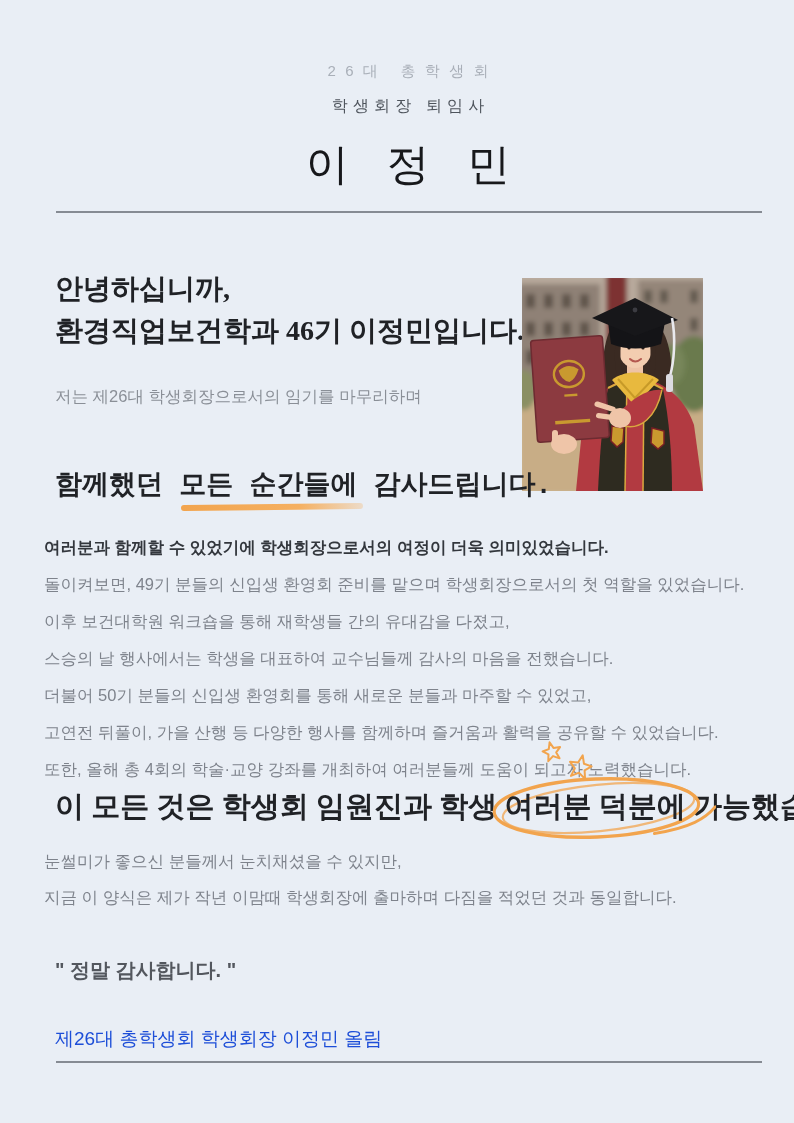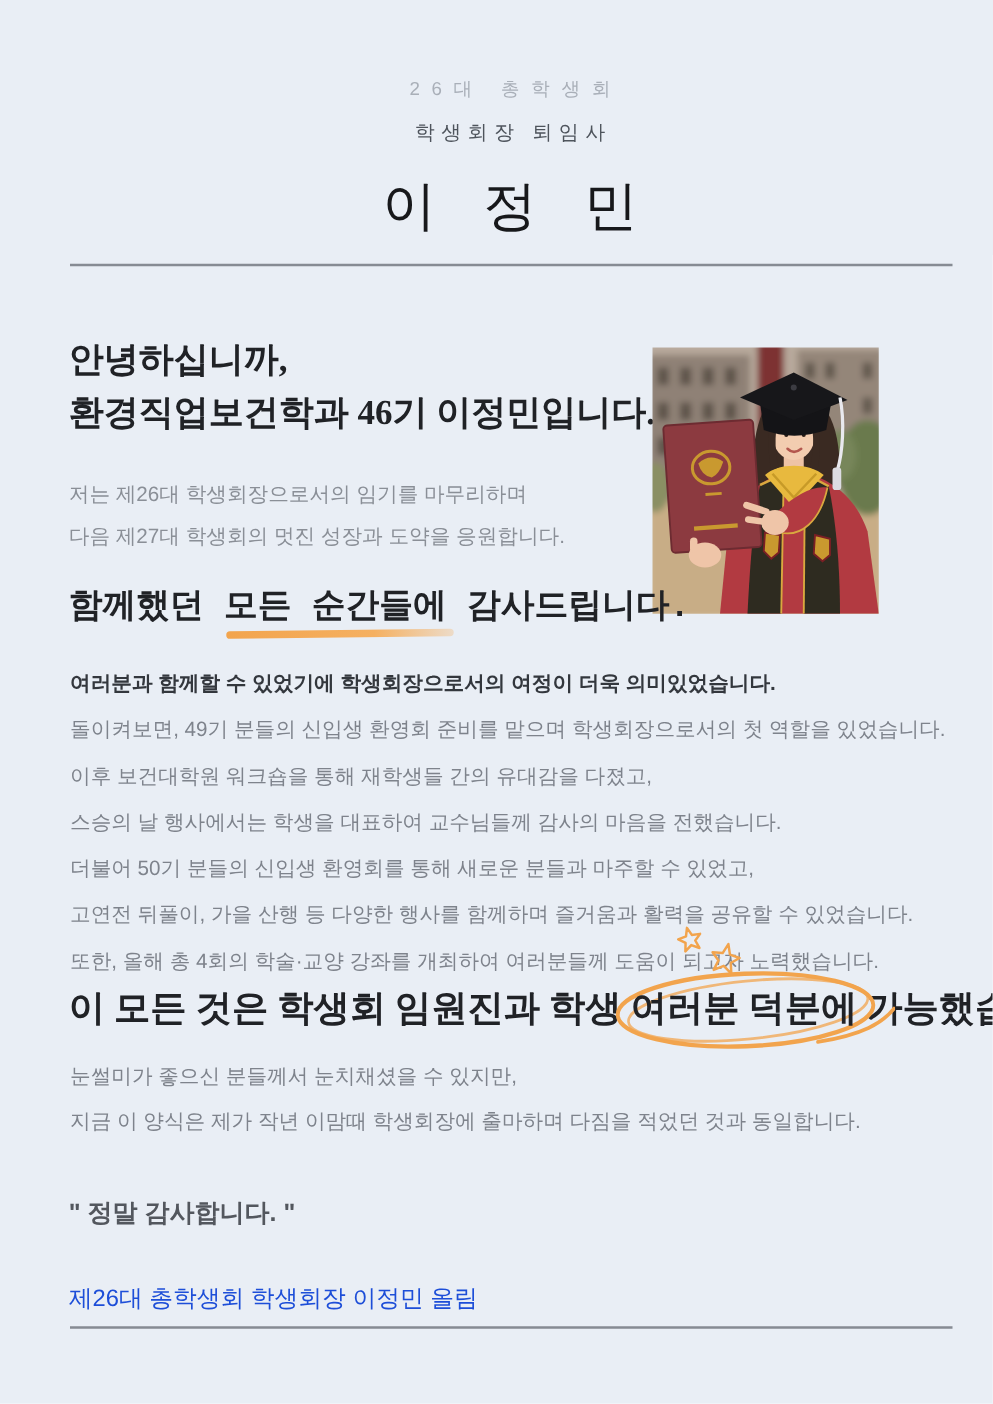--- a/index.html
+++ b/index.html
@@ -26,21 +26,21 @@
   .greet-sub{position:absolute;left:55px;top:380px;font-size:16.5px;line-height:33px;color:#8A8F97;}
   
   .photo{position:absolute;left:522px;top:278px;width:181px;height:213px;display:block;}
   
   .h-thanks{position:absolute;left:55px;top:466px;font-size:27px;color:#202226;font-weight:600;white-space:nowrap;font-family:Liberation Mono, monospace;}
   .u-wrap{position:relative;display:inline-block;}
   .u-stroke{position:absolute;left:2px;right:-6px;bottom:-8px;height:6px;border-radius:3px;
     background:linear-gradient(90deg,#F2A44D 0%,#F5B061 65%,rgba(245,176,97,0.30) 100%);
     transform:rotate(-0.7deg);}
   
-  .para{position:absolute;left:56px;font-size:16.5px;line-height:37px;color:#7E838C;white-space:nowrap;}
+  .para{position:absolute;left:44px;font-size:16.5px;line-height:37px;color:#7E838C;white-space:nowrap;}
   .para p{margin:0;}
   .journey{top:529px;}
   .journey .lead{color:#33373D;font-weight:700;}
   .reflection{top:843px;line-height:36px;}
   
   .h-grat{position:absolute;left:55px;top:787px;font-size:29px;color:#202226;font-weight:700;white-space:nowrap;}
   .circle-wrap{position:relative;display:inline-block;}
   .circle-wrap .txt{position:relative;z-index:1;}
   .circle-svg{position:absolute;left:-16px;top:-15px;width:calc(100% + 46px);height:calc(100% + 32px);z-index:0;}
   .stars-svg{position:absolute;left:540px;top:740px;width:62px;height:46px;}
@@ -57,21 +57,20 @@
   <div class="hdr subtitle">학생회장 퇴임사</div>
   <div class="hdr big-name">이 정 민</div>
   <div class="divider top"></div>
 
   <div class="greet serif">
     <div>안녕하십니까,</div>
     <div>환경직업보건학과 46기 이정민입니다.</div>
   </div>
   <div class="greet-sub">
     <div>저는 제26대 학생회장으로서의 임기를 마무리하며</div>
-    <div>다음 제27대 학생회의 멋진 성장과 도약을 응원합니다.</div>
   </div>
 
   <svg class="photo" viewBox="0 0 181 213" aria-hidden="true">
     <defs>
       <filter id="bgblur" x="-10%" y="-10%" width="120%" height="120%">
           <feGaussianBlur stdDeviation="2.6"></feGaussianBlur>
         </filter>
     </defs>
 
     <g filter="url(#bgblur)">

